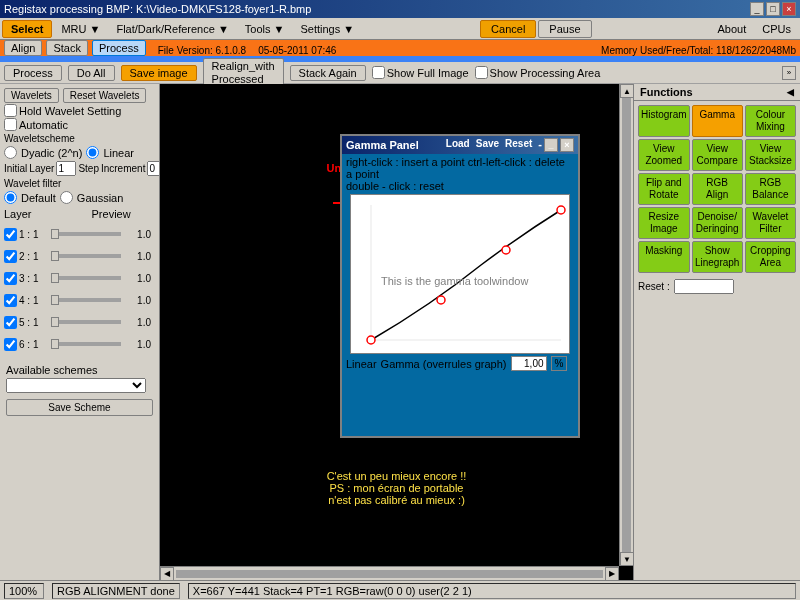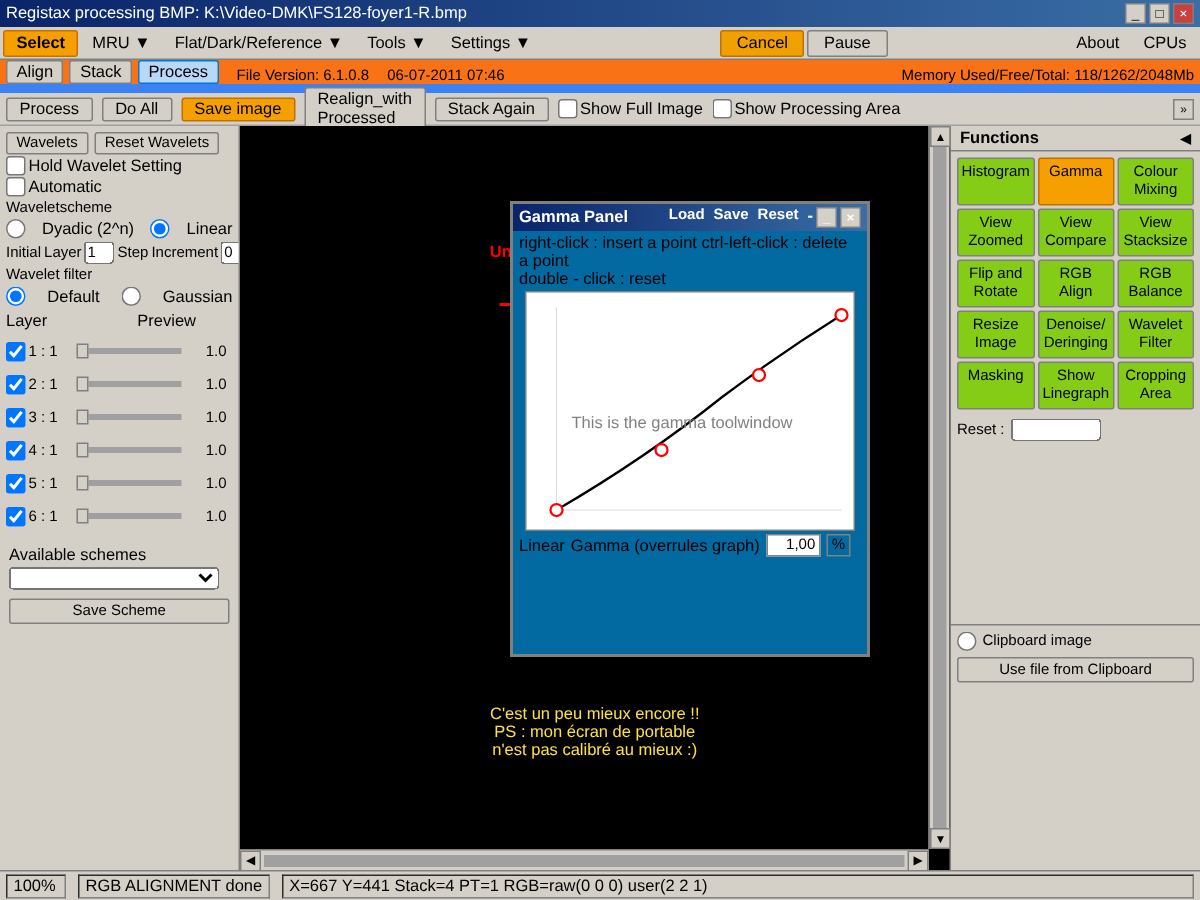--- a/index.html
+++ b/index.html
@@ -122,21 +122,21 @@
     }
     .panel-btn {
       background: #d4d0c8;
       border: 1px solid #808080;
       border-radius: 2px;
       padding: 1px 6px;
       cursor: pointer;
       font-size: 10px;
     }
     .section-label { font-size: 10px; color: #000; margin: 2px 0; }
-    .radio-group { display: flex; align-items: center; gap: 4px; margin: 2px 0; justify-content: space-between; }
+    .radio-group { display: flex; align-items: center; gap: 4px; margin: 2px 0; }
     .wavelet-layer {
       display: flex;
       align-items: center;
       gap: 2px;
       margin: 2px 0;
       height: 20px;
     }
     .layer-num { width: 30px; font-size: 10px; }
     .layer-slider {
       width: 70px;
@@ -399,21 +399,21 @@
   <span style="flex:1;"></span>
   <span class="menu-item">About</span>
   <span class="menu-item">CPUs</span>
 </div>
 
 <div class="toolbar2">
   <span class="toolbar2-btn">Align</span>
   <span class="toolbar2-btn">Stack</span>
   <span class="toolbar2-btn active">Process</span>
   <span class="file-info">File Version: 6.1.0.8</span>
-  <span class="file-info">06-07-2011 07:46</span>
+  <span class="file-info">05-05-2011 07:46</span>
   <span class="memory-info">Memory Used/Free/Total: 118/1262/2048Mb</span>
 </div>
 
 <div class="toolbar3">
   <span class="toolbar3-btn">Process</span>
   <span class="toolbar3-btn">Do All</span>
   <span class="toolbar3-btn orange">Save image</span>
   <span class="toolbar3-btn" style="font-size:10px; line-height:1.1;"><span>Realign_with</span><br><span>Processed</span></span>
   <span class="toolbar3-btn">Stack Again</span>
   <label class="checkbox-label">
@@ -644,27 +644,20 @@
       <div class="func-btn">Cropping Area</div>
     </div>
 
     <div style="display:flex; align-items:center; padding:2px 4px; gap:4px;">
       <span style="font-size:10px;">Reset :</span>
       <input type="text" style="width: 60px; font-size: 10px;">
     </div>
 
     <div style="height:120px;"></div>
 
-    <div style="border-top:1px solid #808080; padding:4px;">
-      <div style="display:flex; align-items:center; gap:4px;">
-        <input type="radio" style="">
-        <span style="font-size:10px;">Clipboard image</span>
-      </div>
-      <button style="width:100%; margin-top:4px; background:#d4d0c8; border:1px solid #808080; border-radius:2px; padding:2px 4px; cursor:pointer; font-size:10px;">Use file from Clipboard</button>
-    </div>
   </div>
 </div>
 
 <div class="status-bar">
   <span class="status-section">100%</span>
   <span class="status-section">RGB ALIGNMENT done</span>
   <span class="status-section" style="flex:1;">X=667 Y=441 Stack=4 PT=1 RGB=raw(0 0 0) user(2 2 1)</span>
 </div>
 
 </body></html>

